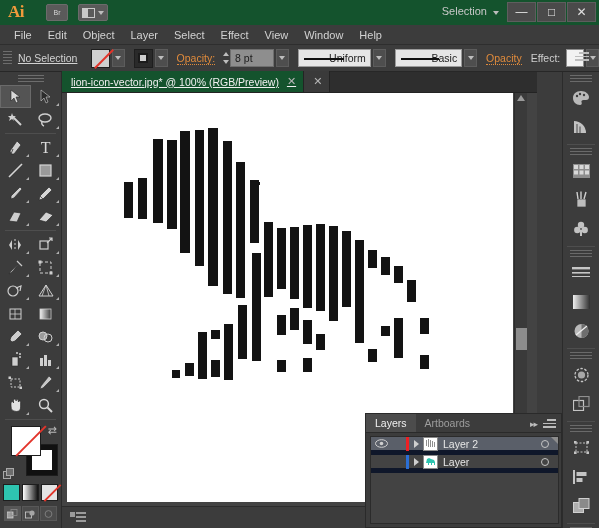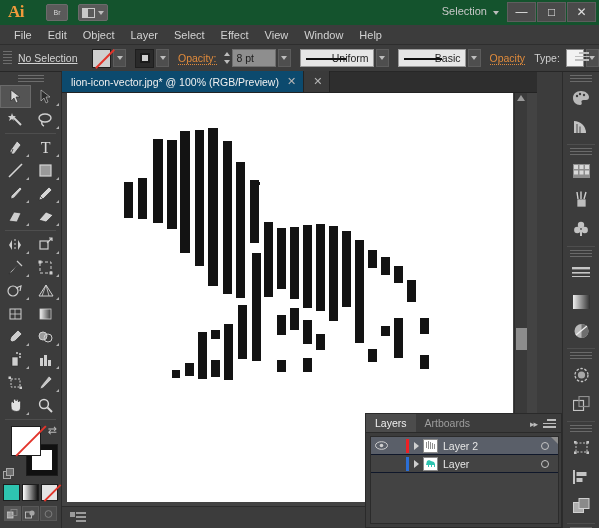--- a/index.html
+++ b/index.html
@@ -192,21 +192,21 @@
   
   #tabbar {
     position: absolute; left: 62px; top: 72px; width: 475px; height: 21px;
     background: #2e2e2e; border-bottom: 1px solid #232323;
     display: flex; align-items: flex-end;
   }
   .doc-tab {
     height: 21px; display: flex; align-items: center; padding: 0 7px 0 9px;
     font-size: 10.5px; border-right: 1px solid #232323; gap: 8px;
   }
-  .doc-tab.active { background: #0c4a6e; color: #f0f0f0; }
+  .doc-tab.active { background: #14532d; color: #f0f0f0; text-decoration: underline; }
   .doc-tab.inactive { background: #3a3a3a; color: #949494; }
   .tab-x { font-size: 11px; color: #b5b5b5; }
 
   
   #canvas-area {
     position: absolute; left: 62px; top: 93px; width: 475px; height: 435px;
     background: #434343;
   }
   #artboard {
     position: absolute; left: 5px; top: 0px; width: 446px; height: 409px;
@@ -267,21 +267,21 @@
   #lp-menu { position:absolute; right:5px; top:5px; width:13px; height:10px; }
   #lp-menu span{display:block;height:1.5px;background:#bcbcbc;margin-bottom:2px;}
   #lp-menu span:nth-child(1){width:9px;margin-left:4px;}
   #lp-menu span:nth-child(2){width:13px;}
   #lp-menu span:nth-child(3){width:13px;}
 
   #layers-list { position:absolute; left:4px; top:22px; width:189px; height:88px;
                  background:#434343; border:1px solid #2b2b2b; }
   .layer-row {
     height: 18px; display: flex; align-items: center;
-    border-bottom: 1px solid #0f172a; position: relative; font-size: 10.5px;
+    border-bottom: 5px solid #0f172a; position: relative; font-size: 10.5px;
   }
   .layer-row.sel { background: #5a5f69; }
   .lr-eye { width: 20px; display:flex;align-items:center;justify-content:center; }
   .lr-lock { width: 15px; }
   .lr-colorbar { width: 3px; height: 14px; }
   .lr-tri {
     width: 14px; display:flex;align-items:center;justify-content:center;
   }
   .tri-r { width:0;height:0;border-top:4px solid transparent;border-bottom:4px solid transparent;border-left:5px solid #cfcfcf; }
   .lr-thumb { width: 15px; height: 14px; background: #fff; border: 1px solid #8a8a8a; margin-right: 5px;
@@ -361,21 +361,21 @@
 
   <div class="combo" id="brush-combo">
     <span class="lineart"></span>
     <span>Basic</span>
   </div>
   <div class="mini-drop">
       <span class="caret-dn"></span>
     </div>
 
   <div class="lbl-orange">Opacity</div>
-  <div style="color:#cfcfcf;font-size:10.5px;margin-left:9px">Type:</div>
+  <div style="color:#cfcfcf;font-size:10.5px;margin-left:9px">Effect:</div>
   <div class="opacity-sw"></div>
   <div class="mini-drop">
       <span class="caret-dn"></span>
     </div>
 
   <div id="cb-menu-ico">
       <span></span>
       <span></span>
       <span></span>
     </div>

